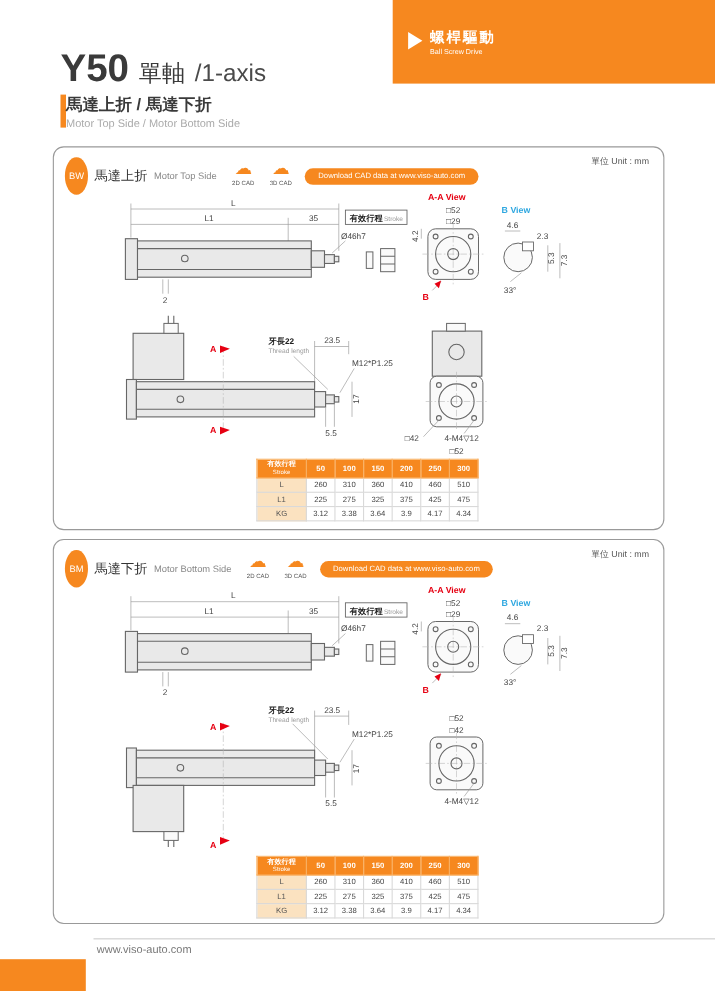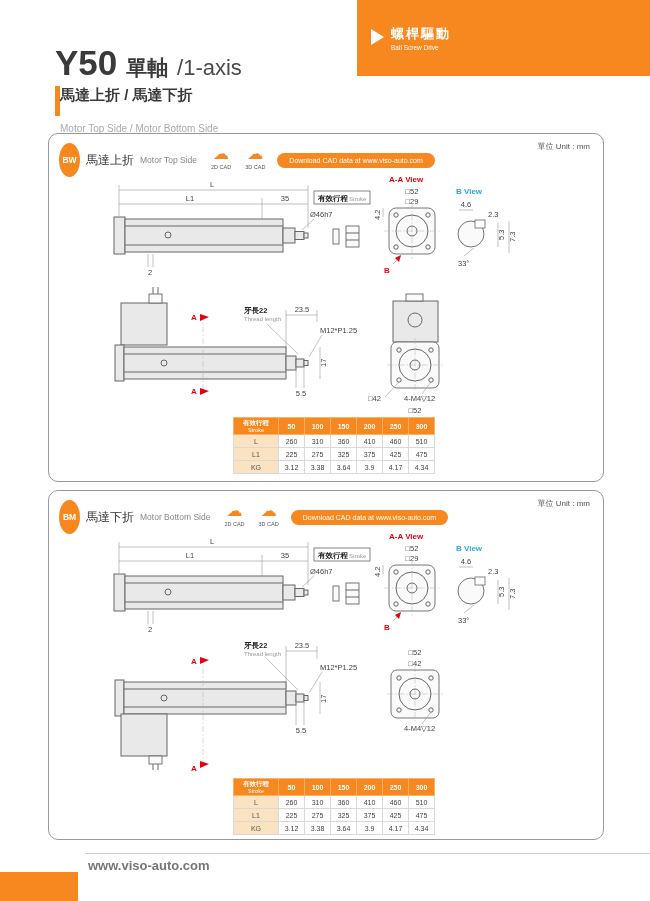--- a/index.html
+++ b/index.html
@@ -7,36 +7,36 @@
   .page{position:relative;width:650px;height:901px;background:#fff}
 
   
   .top-orange{position:absolute;left:357px;top:0;width:352px;height:76px;background:#f6881f}
   .tri{position:absolute;left:14px;top:29px;width:0;height:0;border-left:13px solid #fff;border-top:8px solid transparent;border-bottom:8px solid transparent}
   .drive{position:absolute;left:34px;top:25px;color:#fff}
   .drive-zh{font-size:13px;font-weight:bold;letter-spacing:2px}
   .drive-en{font-size:6.5px;margin-top:1px}
   .title{position:absolute;left:55px;top:22px;color:#3a3a3a;white-space:nowrap}
   .title .model{font-size:35px;font-weight:bold}
-  .title .zh{font-size:21px;font-weight:bold}
+  .title .zh{font-size:21px;font-weight:normal}
   .title .en{font-size:22px;font-weight:normal;color:#4a4a4a}
 
   
   .section-head{position:absolute;left:55px;top:86px;display:flex;gap:0;align-items:flex-start}
   .sec-bar{width:5px;height:30px;background:#f6881f}
   .sec-zh{font-size:15px;font-weight:bold;color:#3a3a3a}
-  .sec-en{font-size:10px;color:#aaa;margin-top:18px}
+  .sec-en{font-size:10px;color:#aaa;margin-top:2px}
 
   
   .panel{position:absolute;left:48px;width:554px;border:1px solid #999;border-radius:10px;background:#fff}
   .p1{top:133px;height:347px}
   .p2{top:490px;height:348px}
   .unit{position:absolute;right:13px;top:7px;font-size:8px;color:#555}
   .phead{position:absolute;left:10px;top:9px;display:flex;align-items:center;gap:6px}
-  .badge{width:21px;height:34px;border-radius:50%;background:#f6881f;color:#fff;font-size:8.5px;font-weight:bold;display:flex;align-items:center;justify-content:center;flex:0 0 auto}
+  .badge{width:21px;height:34px;border-radius:50%;background:#f6881f;color:#fff;font-size:8.5px;font-weight:normal;display:flex;align-items:center;justify-content:center;flex:0 0 auto}
   .pname-zh{font-size:12px;font-weight:normal;color:#333;white-space:nowrap}
   .pname-en{font-size:8.5px;color:#888;white-space:nowrap}
   .cloud{display:flex;flex-direction:column;align-items:center;color:#f6881f;font-size:16px;line-height:13px;margin-left:8px}
   .cloud i{font-style:normal;font-size:5.5px;color:#555;margin-top:1px}
   .pill{background:#f6881f;color:#fff;font-size:7px;border-radius:9px;padding:4px 12px;margin-left:6px;white-space:nowrap}
 
   .drawing{position:absolute;left:3px;top:36px}
 
   
   .spec{position:absolute;left:184px;border-collapse:collapse;table-layout:fixed}
@@ -44,21 +44,21 @@
   .p2 .spec{top:287px}
   .spec th{background:#f6881f;color:#fff;font-size:7px;font-weight:bold;width:25px;height:16px;border:1px solid #f9b266;text-align:center;vertical-align:middle;padding:0}
   .spec th.hstroke{width:44px}
   .hz{display:block;font-size:6.5px;line-height:8px}
   .he{display:block;font-size:5.5px;font-weight:normal;line-height:6px}
   .spec td{font-size:7px;height:12px;color:#444;background:#fff;border:1px solid #d9d9d9;text-align:center;vertical-align:middle;padding:0}
   .spec td.lbl{background:#fbe2c0;color:#555}
 
   
   .footer-line{position:absolute;left:85px;top:853px;width:565px;height:1px;background:#ccc}
-  .footer-url{position:absolute;left:88px;top:858px;font-size:13px;font-weight:bold;color:#777}
+  .footer-url{position:absolute;left:88px;top:858px;font-size:10px;font-weight:normal;color:#777}
   .footer-orange{position:absolute;left:0;top:872px;width:78px;height:29px;background:#f6881f}
 
   
   .ln{stroke:#666;stroke-width:1;fill:none}
   .fillb{fill:#e9e9e9;stroke:#666;stroke-width:1}
   .fill2{fill:#fafafa;stroke:#666;stroke-width:.9}
   .box{fill:#fff;stroke:#666;stroke-width:.8}
   .dim{stroke:#999;stroke-width:.6;fill:none}
   .cl{stroke:#b3b3b3;stroke-width:.5;stroke-dasharray:6 2 1.5 2;fill:none}
   .t{font-size:7.5px;fill:#444}

